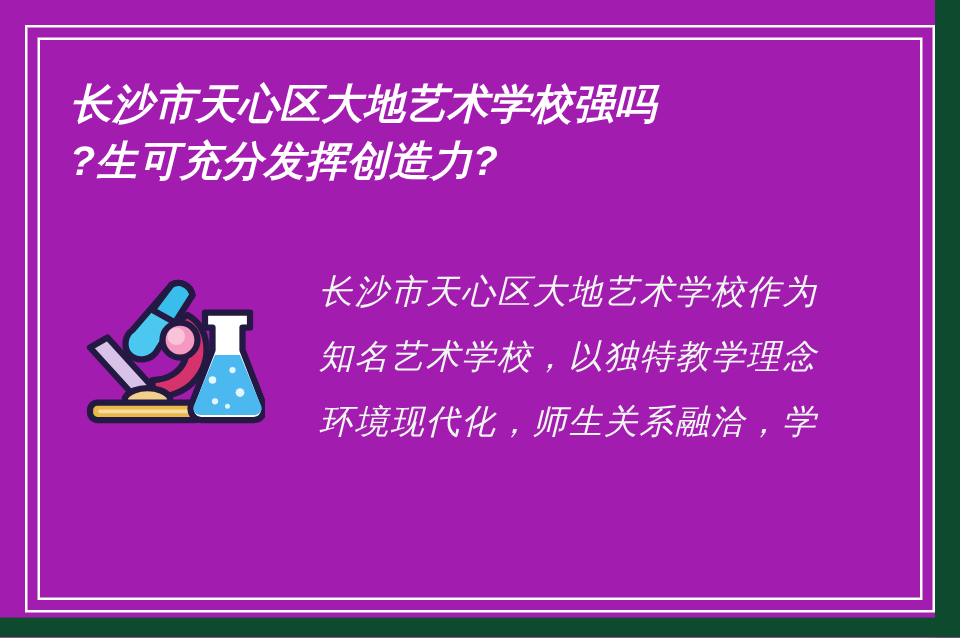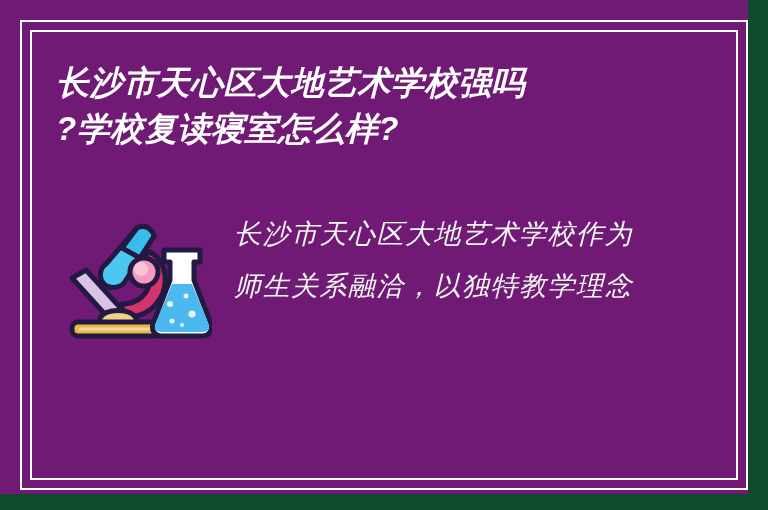--- a/index.html
+++ b/index.html
@@ -9,21 +9,21 @@
   body {
     width: 768px;
     height: 510px;
     overflow: hidden;
     font-family: "Liberation Sans", "DejaVu Sans", sans-serif;
   }
   #canvas {
     position: relative;
     width: 768px;
     height: 510px;
-    background: #701a75;
+    background: #a21caf;
     overflow: hidden;
   }
   
   .frame-outer {
     position: absolute;
     left: 20px;
     top: 20px;
     right: 20px;
     bottom: 20px;
     border: 2px solid #ffffff;
@@ -88,20 +88,21 @@
   }
   .body-line {
     color: #f2f6f2;
     font-family: "DejaVu Serif", "Liberation Serif", serif;
     font-size: 27px;
     font-style: italic;
     font-weight: 400;
     line-height: 52px;
     letter-spacing: 1.5px;
     white-space: nowrap;
+    text-align: right;
   }
 
   
   .illustration {
     position: absolute;
     left: 64px;
     top: 222px;
     width: 148px;
     height: 122px;
   }
@@ -109,21 +110,21 @@
 </head>
 <body>
 
 <div id="canvas">
 
   <div class="frame-outer"></div>
   <div class="frame-inner"></div>
 
   <div class="title-block">
     <div class="title-line">长沙市天心区大地艺术学校强吗</div>
-    <div class="title-line">?学校复读寝室怎么样?</div>
+    <div class="title-line">?生可充分发挥创造力?</div>
   </div>
 
   <div class="illustration">
     <svg viewBox="0 0 148 122" width="148" height="122" xmlns="http://www.w3.org/2000/svg">
       <g>
 
         <path d="M86 30 C104 40 106 66 92 82 C84 92 70 96 58 96 L58 82 C70 82 80 76 84 66 C88 54 84 42 74 38 Z" fill="#d6336c" stroke="#231942" stroke-width="5" stroke-linejoin="round"></path>
 
         <path d="M73 6 C80 2 88 6 90 14 L62 58 C58 66 46 68 40 62 C34 56 36 46 42 42 Z" fill="#4cc8f0" stroke="#231942" stroke-width="5" stroke-linejoin="round"></path>
         <path d="M73 6 C80 2 88 6 90 14 L76 36 L58 26 Z" fill="#39bdea" stroke="#231942" stroke-width="5" stroke-linejoin="round"></path>
@@ -147,19 +148,20 @@
         <circle cx="122" cy="74" r="2.5" fill="#ffffff" opacity="0.85"></circle>
         <circle cx="128" cy="92" r="3.5" fill="#ffffff" opacity="0.85"></circle>
         <circle cx="108" cy="99" r="2.5" fill="#ffffff" opacity="0.85"></circle>
         <circle cx="118" cy="103" r="2" fill="#ffffff" opacity="0.85"></circle>
       </g>
     </svg>
   </div>
 
   <div class="body-block">
     <div class="body-line">长沙市天心区大地艺术学校作为</div>
-    <div class="body-line">师生关系融洽，以独特教学理念</div>
+    <div class="body-line">知名艺术学校，以独特教学理念</div>
+    <div class="body-line">环境现代化，师生关系融洽，学</div>
   </div>
 
   <div class="frame-mask-right"></div>
   <div class="frame-mask-bottom"></div>
 
 </div>
 
 </body></html>

